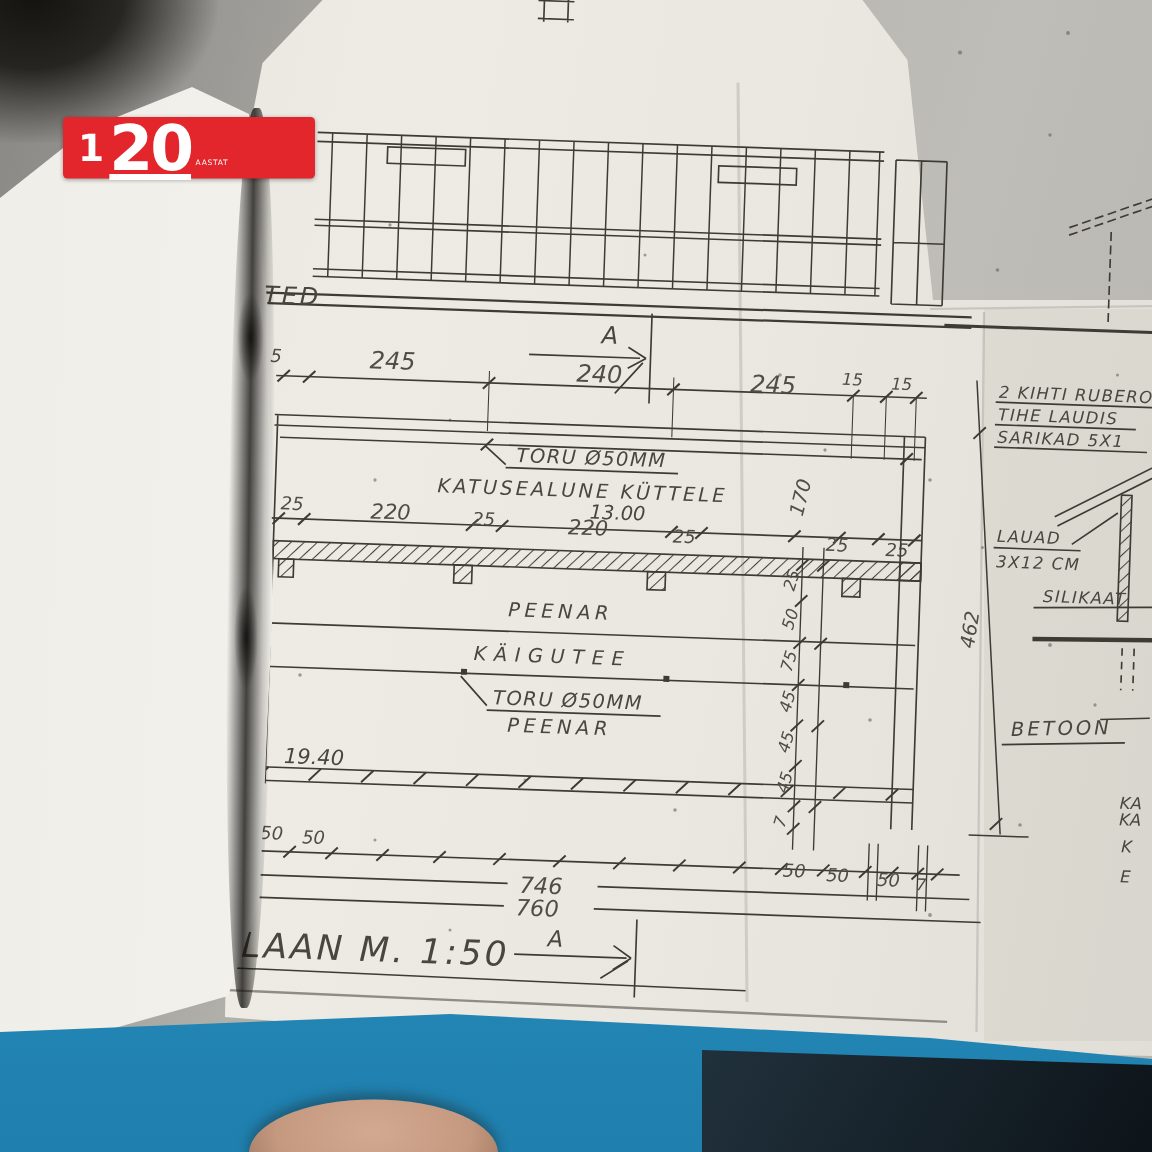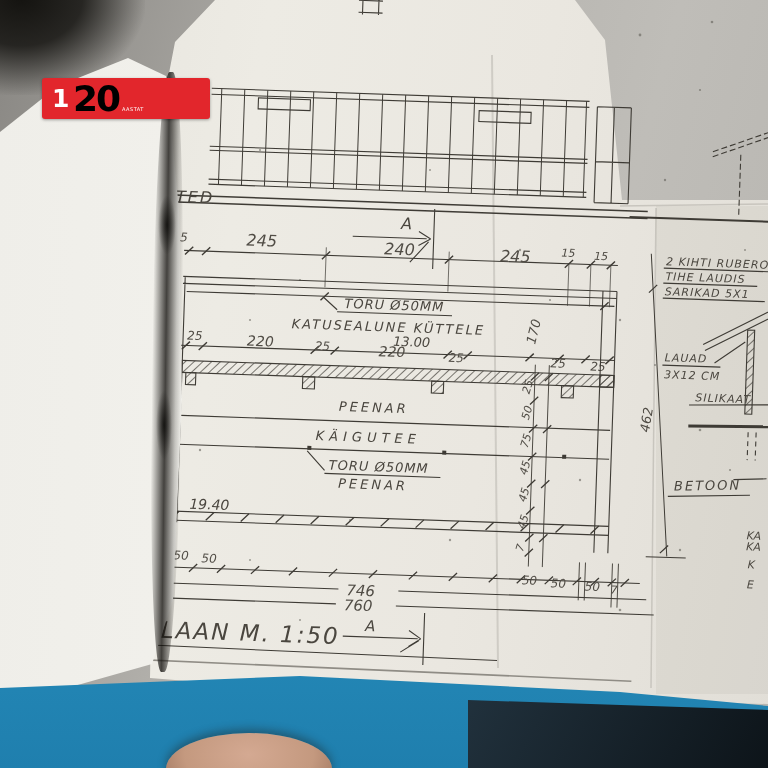--- a/index.html
+++ b/index.html
@@ -25,21 +25,21 @@
   .table-dark{position:absolute;inset:0;background:linear-gradient(120deg,#35576a,#22333f 70%,#0d1419);
          clip-path:polygon(468px 700px,768px 710px,768px 768px,468px 768px);}
   .finger{position:absolute;left:166px;top:733px;width:166px;height:72px;border-radius:50%;
          background:radial-gradient(ellipse at 50% 30%,#d4a992 0%,#c4997f 55%,#8d6450 100%);
          box-shadow:0 -4px 8px rgba(30,20,12,.35);}
   .logo{position:absolute;left:42px;top:78px;width:168px;height:41px;border-radius:3px;
          display:flex;align-items:center;padding:0 10px;box-sizing:border-box;gap:5px;
          box-shadow:0 1px 3px rgba(0,0,0,.35);}
   .logo .brandline{color:#fff;font-weight:bold;font-size:25px;letter-spacing:-.5px;display:flex;align-items:baseline;}
   .logo .one{font-size:25px;margin-right:-1px;}
-  .logo .num{color:#000000;font-weight:bold;font-size:36px;line-height:1;letter-spacing:-2px;}
+  .logo .num{color:#ffffff;font-weight:bold;font-size:42px;line-height:1;letter-spacing:-2px;text-decoration:underline;}
   .logo .sub{color:#fff;font-size:5px;letter-spacing:.5px;align-self:flex-end;margin-bottom:7px;margin-left:-2px;}
   text{font-family:"DejaVu Sans",sans-serif;font-style:italic;fill:#45423b;}
   .dim{fill:#514d46;}
   .hand{fill:#4a463f;}
 </style>
 </head>
 <body>
 
 <div class="photo">
 

